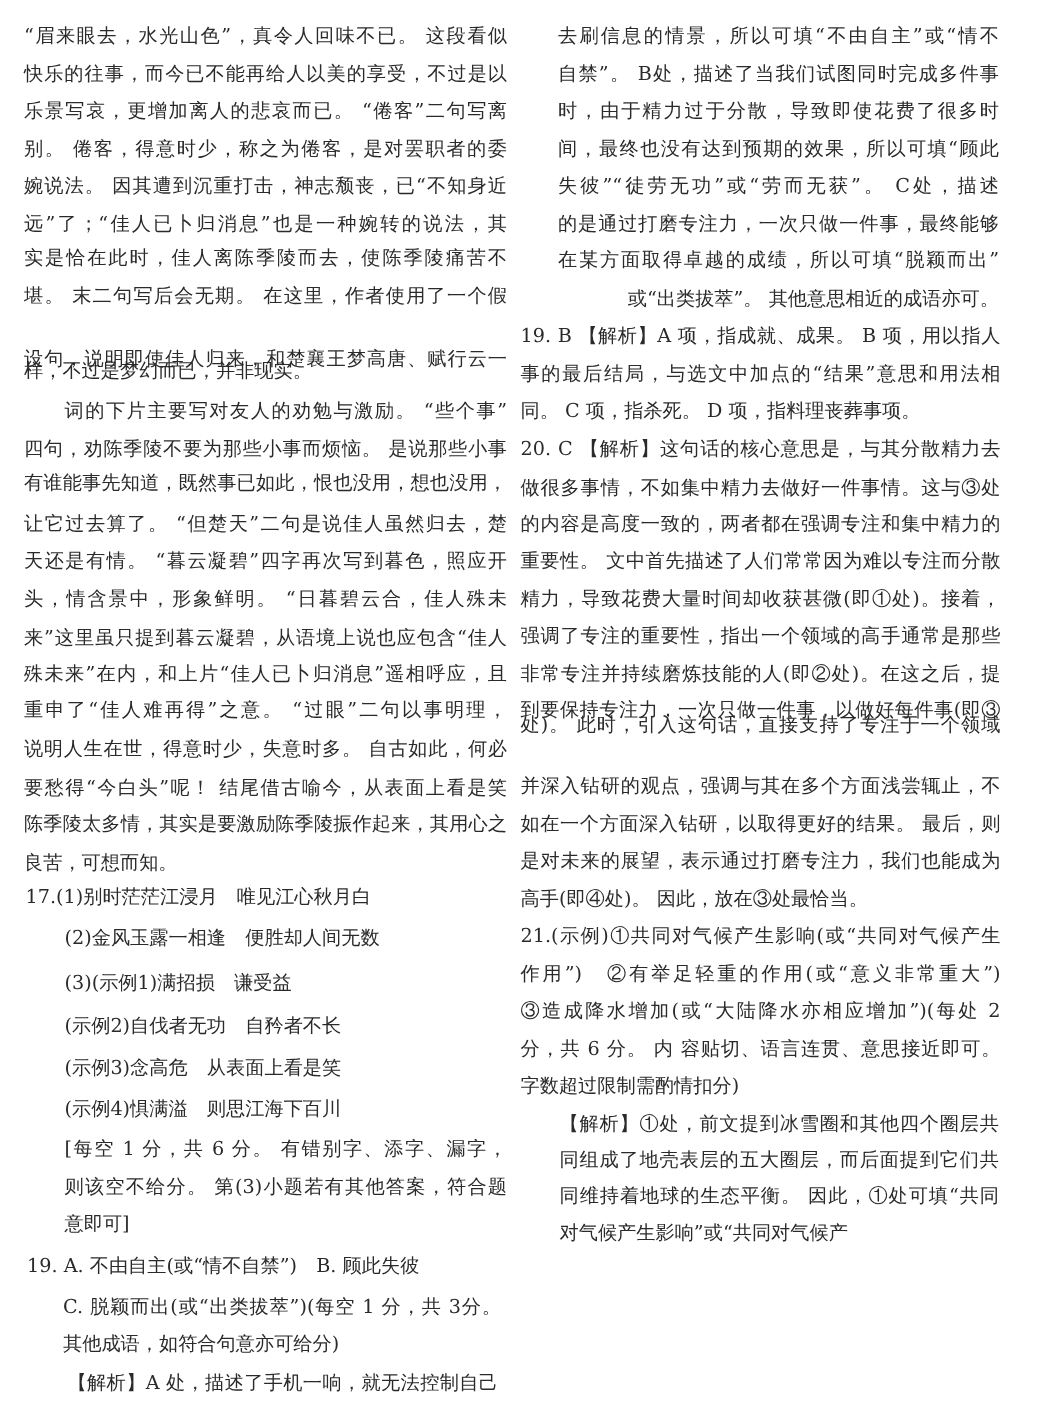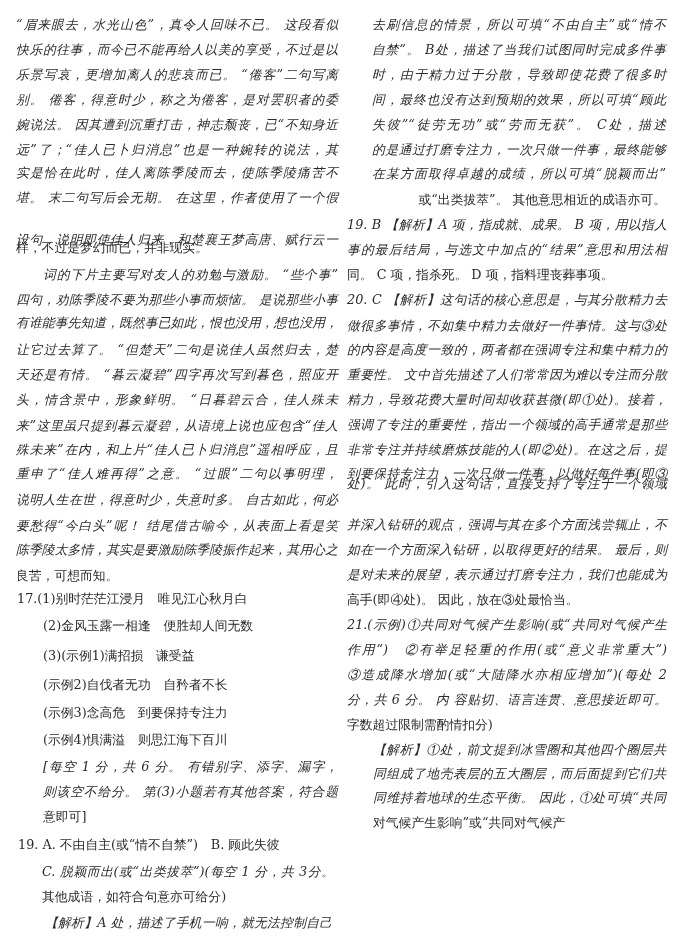--- a/index.html
+++ b/index.html
@@ -13,21 +13,21 @@
     }
     .ln {
       position: absolute;
       height: 20px;
       line-height: 20px;
       font-size: 12.8px;
       white-space: nowrap;
       font-family: "DejaVu Serif", "Liberation Serif", serif;
       color: #2a2a2a;
     }
-    .jf { text-align: justify; text-align-last: justify; font-style: italic; }
+    .jf { text-align: justify; text-align-last: justify; }
     .L  { left: 16px;  width: 322px; }
     .Li { left: 43px;  width: 295px; }
     .L17 { left: 17px; }
     .L18 { left: 18px; }
     .Lc { left: 42px; width: 292px; }
     .Lj { left: 45px; width: 287px; }
     .R  { left: 347px; width: 320px; }
     .Ri { left: 372px; width: 294px; text-align: right; }
     .Ra { left: 373px; width: 293px; }
   </style>
@@ -64,21 +64,21 @@
       <div class="ln L jf" style="top:516px">要愁得“今白头”呢！ 结尾借古喻今，从表面上看是笑</div>
       <div class="ln L jf" style="top:540px">陈季陵太多情，其实是要激励陈季陵振作起来，其用心之</div>
       <div class="ln L" style="top:566px">良苦，可想而知。</div>
     </div>
 
     <div>
       <div class="ln L17" style="top:589px">17.(1)别时茫茫江浸月　唯见江心秋月白</div>
       <div class="ln Li" style="top:616px">(2)金风玉露一相逢　便胜却人间无数</div>
       <div class="ln Li" style="top:646px">(3)(示例1)满招损　谦受益</div>
       <div class="ln Li" style="top:675px">(示例2)自伐者无功　自矜者不长</div>
-      <div class="ln Li" style="top:703px">(示例3)念高危　到要保持专注力</div>
+      <div class="ln Li" style="top:703px">(示例3)念高危　从表面上看是笑</div>
       <div class="ln Li" style="top:730px">(示例4)惧满溢　则思江海下百川</div>
       <div class="ln Li jf" style="top:757px">[每空 1 分，共 6 分。 有错别字、添字、漏字，</div>
       <div class="ln Li jf" style="top:782px">则该空不给分。 第(3)小题若有其他答案，符合题</div>
       <div class="ln Li" style="top:807px">意即可]</div>
     </div>
 
     <div>
       <div class="ln L18" style="top:835px">19. A. 不由自主(或“情不自禁”)　B. 顾此失彼</div>
       <div class="ln Lc jf" style="top:862px">C. 脱颖而出(或“出类拔萃”)(每空 1 分，共 3分。</div>
       <div class="ln Lc" style="top:887px">其他成语，如符合句意亦可给分)</div>

